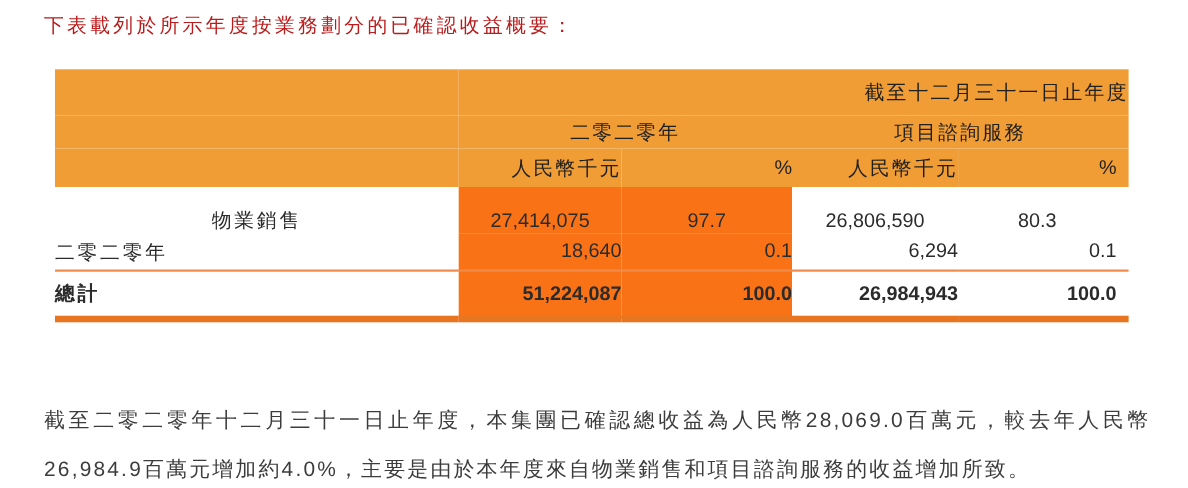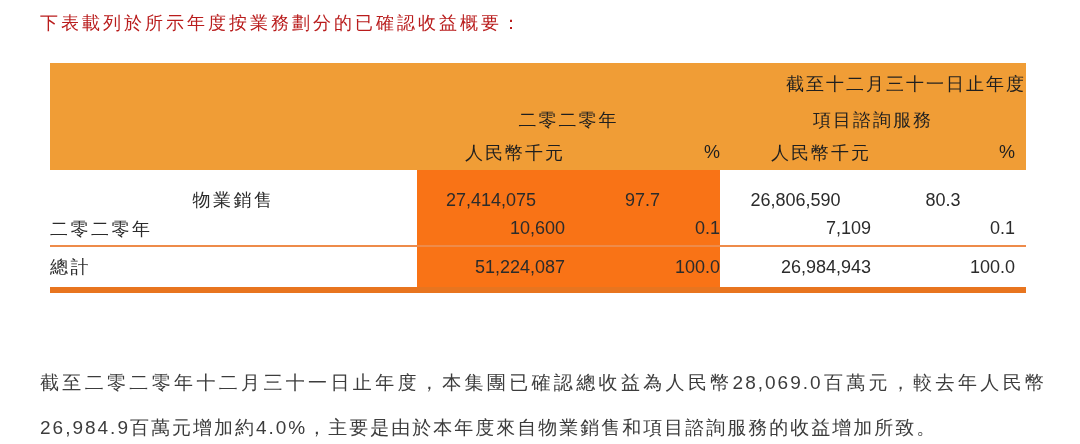--- a/index.html
+++ b/index.html
@@ -68,20 +68,21 @@
   td.label {
     padding-left: 17px;
     font-size: 18px;
     letter-spacing: 2.5px;
     text-align: left;
   }
   tr.total td {
     height: 40px;
     border-top: 2px solid #EE8B4A;
     border-bottom: 6px solid #E8751F;
+    font-weight: bold;
   }
   .footer {
     position: absolute;
     left: 40px;
     top: 360px;
     width: 1006px;
     margin: 0;
     font-size: 19px;
     line-height: 45px;
     letter-spacing: 2px;
@@ -125,23 +126,23 @@
     <tbody>
       <tr class="r-first">
         <td class="label">物業銷售</td>
         <td class="num hl b">27,414,075</td>
         <td class="num hl b">97.7</td>
         <td class="num">26,806,590</td>
         <td class="num last">80.3</td>
       </tr>
       <tr class="r-last">
         <td class="label">二零二零年</td>
-        <td class="num hl b">10,600</td>
+        <td class="num hl b">18,640</td>
         <td class="num hl b">0.1</td>
-        <td class="num">7,109</td>
+        <td class="num">6,294</td>
         <td class="num last">0.1</td>
       </tr>
       <tr class="total">
         <td class="label b">總計</td>
         <td class="num hl b">51,224,087</td>
         <td class="num hl b">100.0</td>
         <td class="num">26,984,943</td>
         <td class="num last">100.0</td>
       </tr>
     </tbody>

